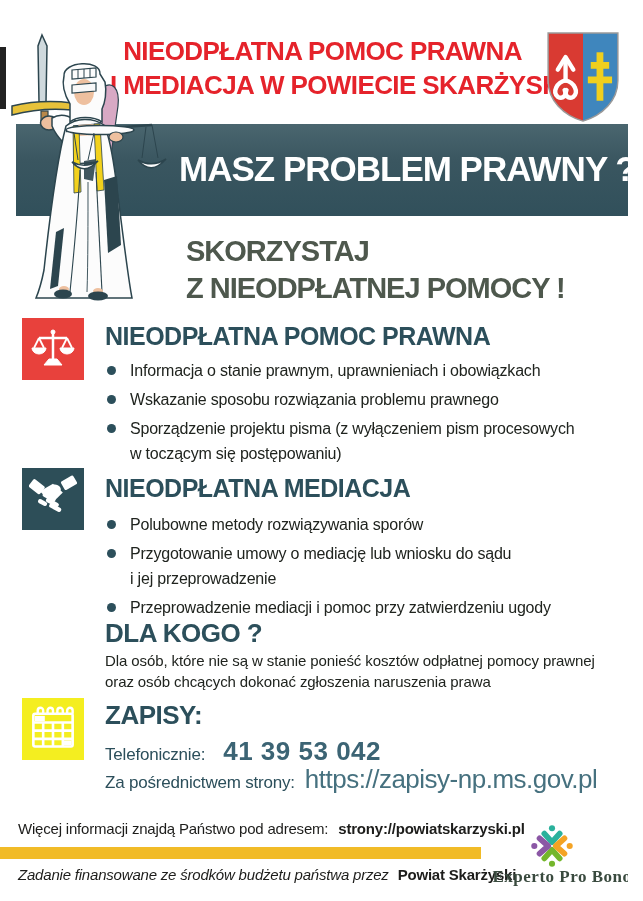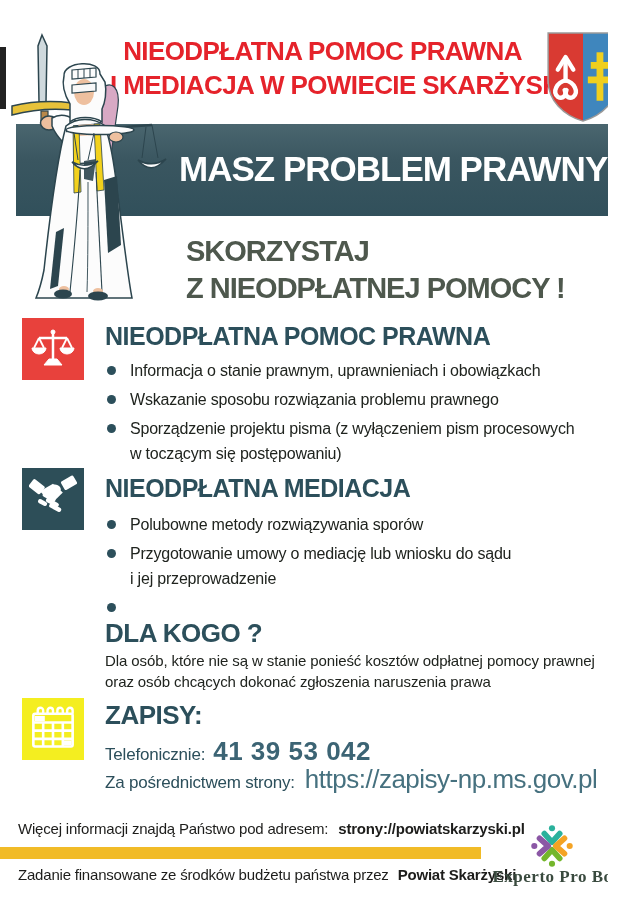--- a/index.html
+++ b/index.html
@@ -1,18 +1,18 @@
 <!DOCTYPE html>
 <html><head>
 <meta charset="utf-8">
 <style>
   html,body{margin:0;padding:0;background:#ffffff;}
   .poster{
     position:relative;width:608px;height:901px;background:#ffffff;overflow:hidden;
-    font-family:"Liberation Sans", sans-serif;color:#1f2321;
+    font-family:"Liberation Sans", sans-serif;color:#1f2321;padding-left:20px;
   }
   .abs{position:absolute;}
   
   .title{
     left:110px;top:34px;width:425px;text-align:center;
     color:#e5232b;font-weight:700;font-size:26px;line-height:34px;
     letter-spacing:-0.6px;white-space:nowrap;
   }
   .banner{
     left:16px;top:124px;width:643px;height:92px;z-index:1;
@@ -44,29 +44,29 @@
   }
   .bullet .txt{
     font-size:16px;line-height:25px;color:#20241f;white-space:pre-line;letter-spacing:-0.2px;
   }
   .forwhom-body{
     font-size:15px;line-height:21px;color:#20241f;white-space:pre-line;letter-spacing:-0.1px;width:520px;
   }
   
   .row{display:flex;align-items:baseline;white-space:nowrap;}
   .row .lbl{font-size:17px;color:#2c4f5b;letter-spacing:-0.2px;}
-  .phone-num{font-size:26px;font-weight:600;color:#3c6474;margin-left:8px;letter-spacing:0.5px;}
+  .phone-num{font-size:26px;font-weight:600;color:#3c6474;margin-left:18px;letter-spacing:0.5px;}
   .web-url{font-size:26px;font-weight:500;color:#46717f;margin-left:10px;letter-spacing:-0.5px;}
   
   .more-info{left:18px;top:820px;font-size:15px;letter-spacing:-0.2px;color:#1d1d1b;white-space:nowrap;}
   .more-info .plain{font-weight:500;}
   .more-info .bold{font-weight:700;margin-left:6px;}
   .ybar{left:0;top:847px;width:481px;height:12px;background:#f1bb27;}
   .funding{left:18px;top:866px;font-size:15px;letter-spacing:-0.2px;color:#1d1d1b;white-space:nowrap;}
-  .funding .plain{font-weight:500;}
+  .funding .plain{font-weight:500;font-style:italic;}
   .funding .bold{font-weight:700;margin-left:5px;}
   .logo-text{
     left:484px;top:867px;width:156px;text-align:center;
     font-family:"Liberation Serif", serif;font-weight:700;font-size:17px;
     color:#394a3e;letter-spacing:0.5px;white-space:nowrap;
   }
   .artifact{left:0;top:47px;width:6px;height:62px;background:#222222;}
 </style>
 </head>
 <body>
@@ -208,20 +208,21 @@
       <span class="dot"></span>
       <span class="txt">Polubowne metody rozwiązywania sporów</span>
     </div>
     <div class="bullet">
       <span class="dot"></span>
       <span class="txt">Przygotowanie umowy o mediację lub wniosku do sądu
 i jej przeprowadzenie</span>
     </div>
     <div class="bullet">
       <span class="dot"></span>
+      <span class="txt">Przeprowadzenie mediacji i pomoc przy zatwierdzeniu ugody</span>
     </div>
   </div>
 
   <div class="abs forwhom-body" style="left:105px;top:650px;">Dla osób, które nie są w stanie ponieść kosztów odpłatnej pomocy prawnej
 oraz osób chcących dokonać zgłoszenia naruszenia prawa</div>
   <div class="abs sec-heading" style="left:105px;top:618px;font-size:26px;">DLA KOGO ?</div>
 
   <div class="abs tile tile-yellow" style="left:22px;top:698px;">
     <svg width="48" height="48" viewBox="0 0 44 44">
       <g stroke="#ffffff" fill="none" stroke-width="2.4">

